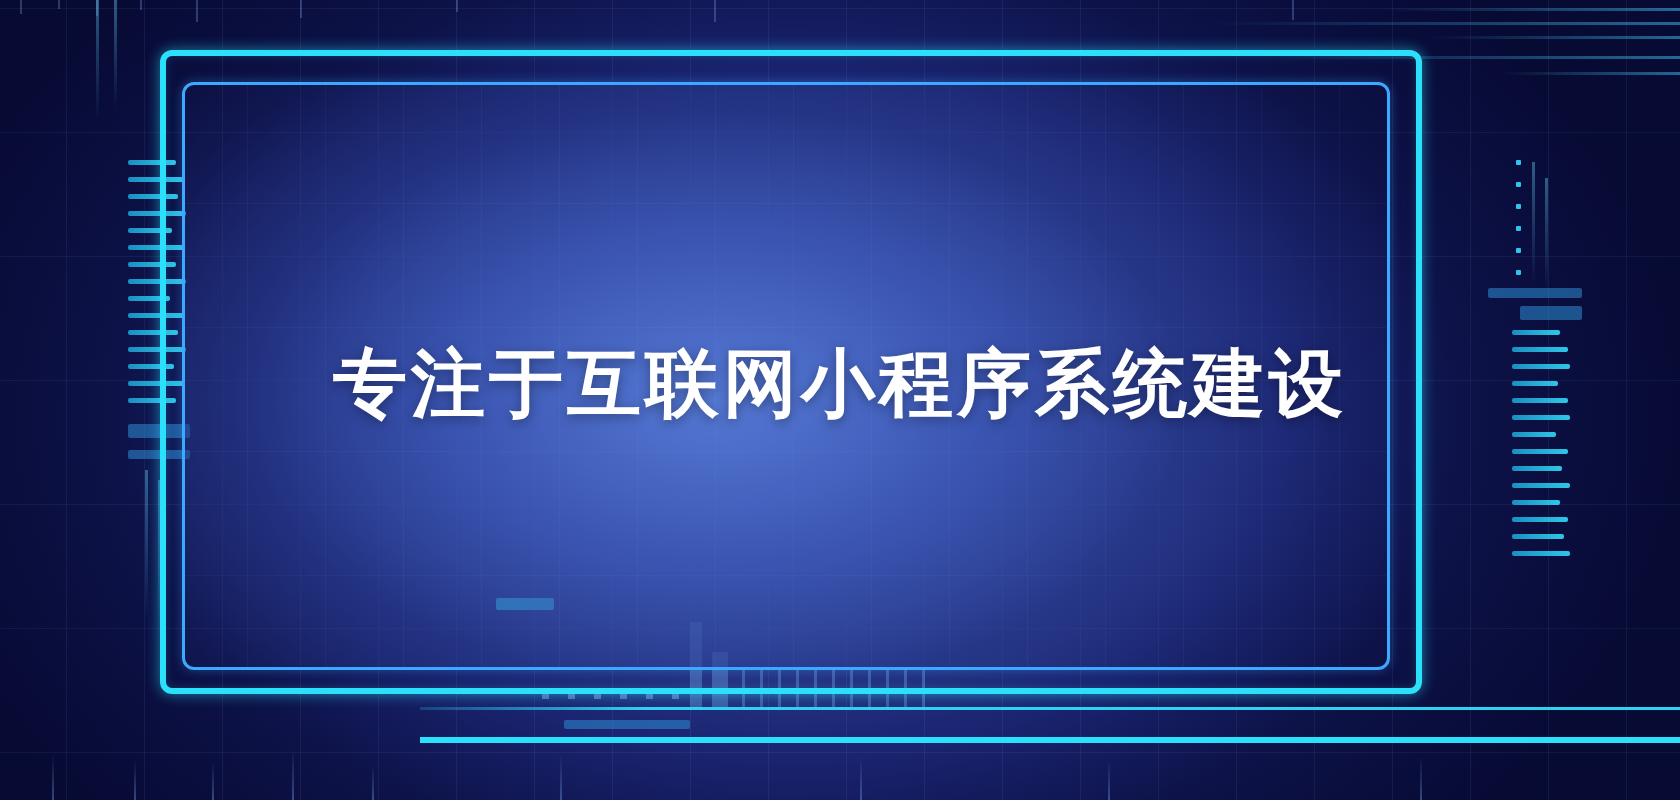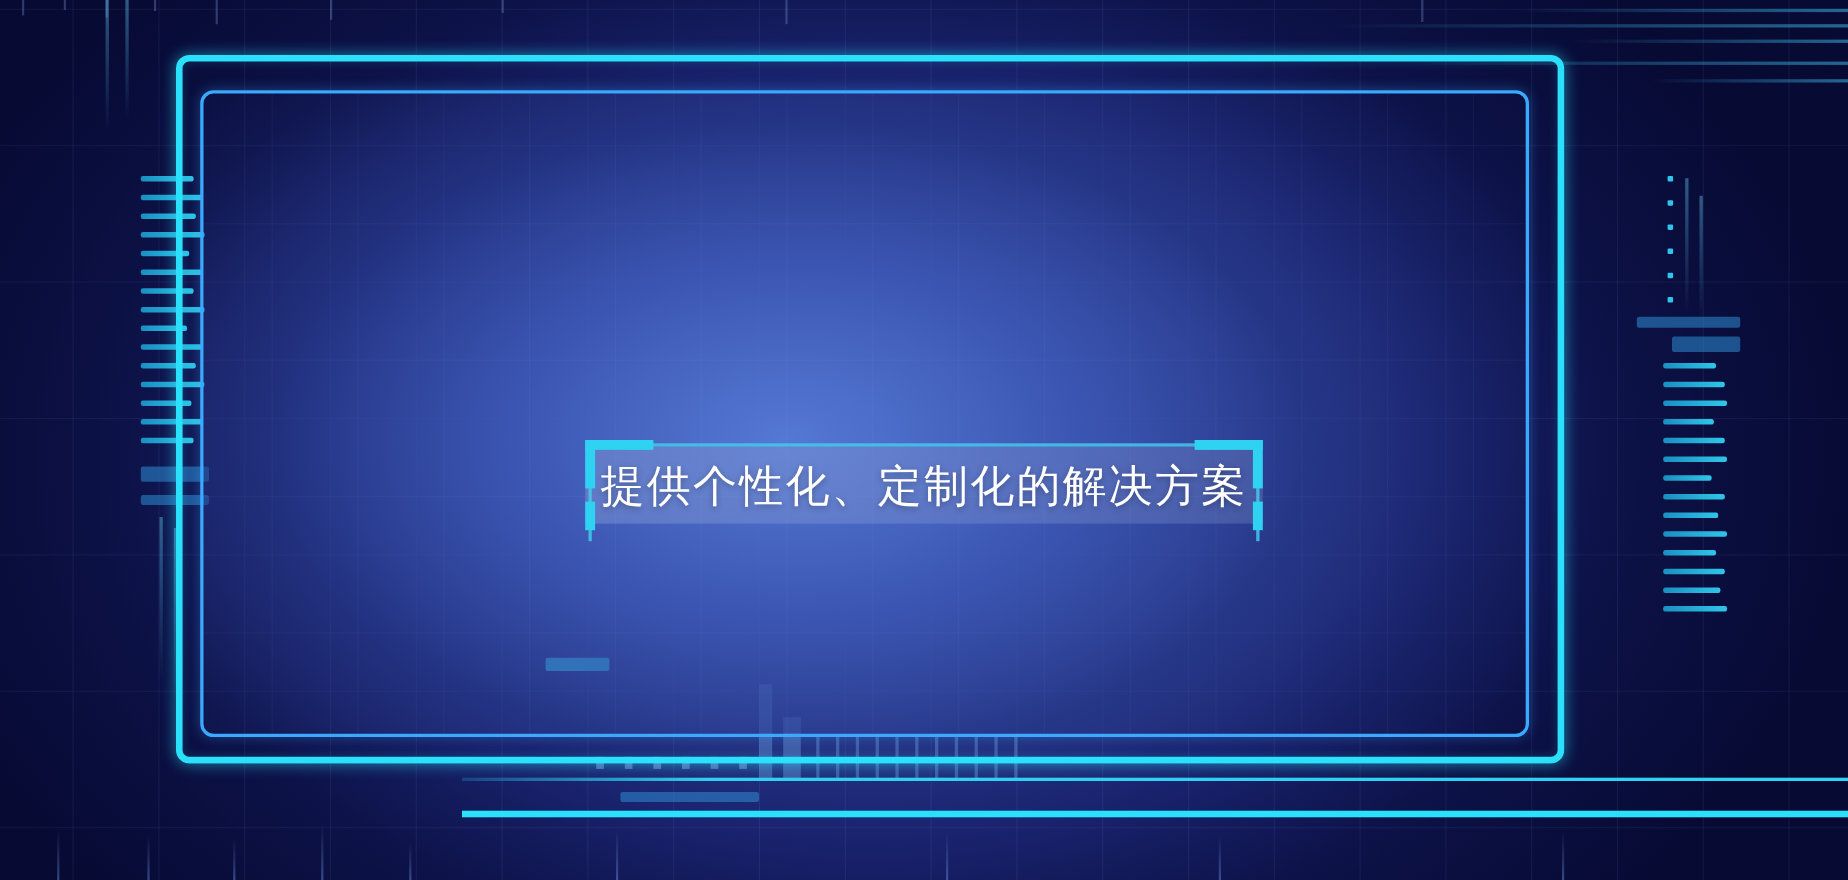--- a/index.html
+++ b/index.html
@@ -268,32 +268,17 @@
     <i style="left:1420px;height:44px;"></i>
   </div>
 
   <div class="frame-outer"></div>
   <div class="panel">
     <div class="panel-grid"></div>
   </div>
 
   <div class="content">
 
-
-    <div class="subtitle-wrap">
-      <div class="subtitle-fill"></div>
-
-      <span class="br br-thin br-top-line"></span>
-      <span class="br br-thin br-left-line"></span>
-      <span class="br br-thin br-right-line"></span>
-
-      <span class="br br-tl-h"></span>
-      <span class="br br-tl-v"></span>
-      <span class="br br-tr-h"></span>
-      <span class="br br-tr-v"></span>
-      <span class="br br-bl-v"></span>
-      <span class="br br-br-v"></span>
-
-      <div class="subtitle-text">提供个性化、定制化的解决方案</div>
-    </div>
+    <h1 class="headline">专注于互联网小程序系统建设</h1>
+
 
   </div>
 </div>
 
 </body></html>

